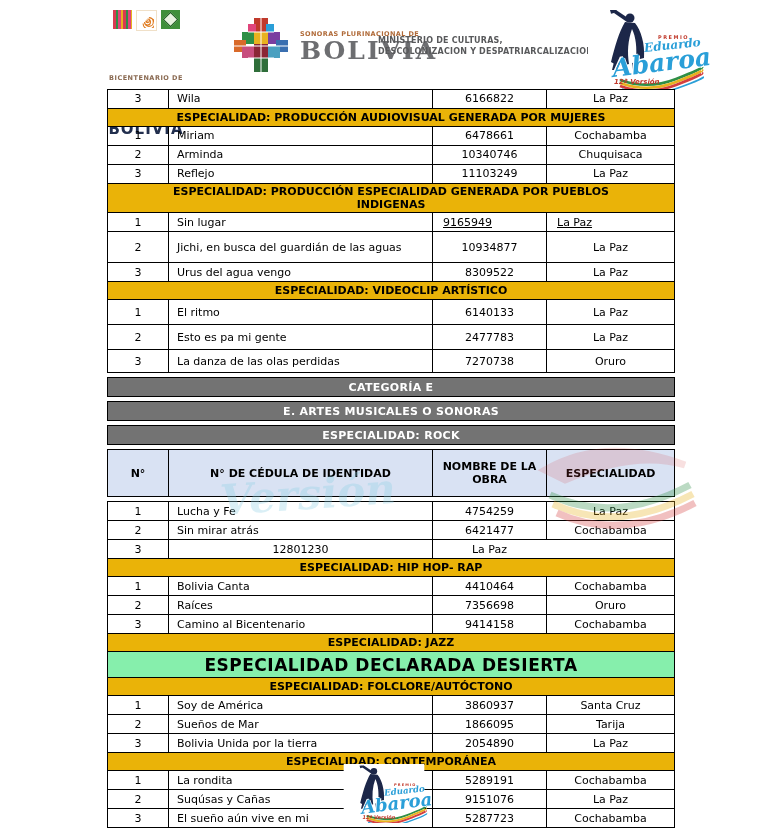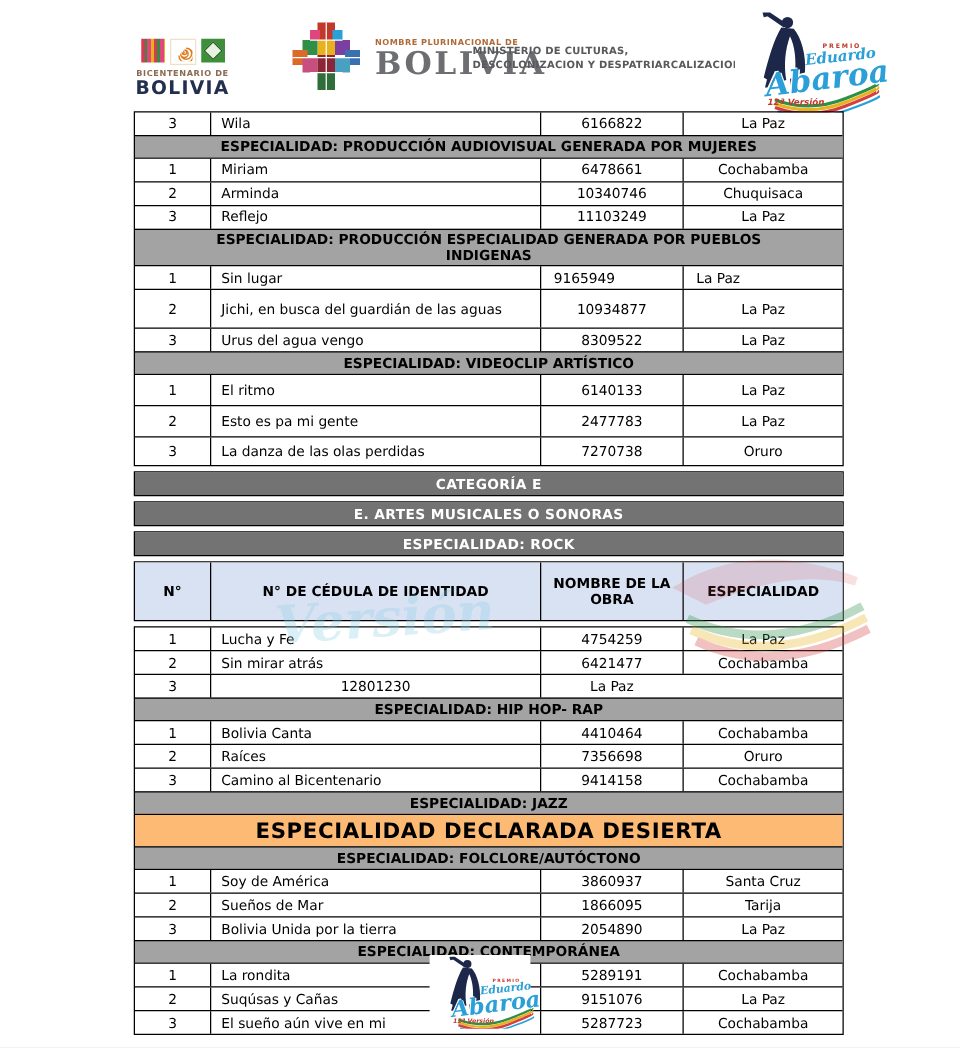--- a/index.html
+++ b/index.html
@@ -3,21 +3,21 @@
 <meta charset="utf-8">
 <style>
   html,body{margin:0;padding:0;background:#e9e9e9;}
   .page{
     position:relative;width:768px;height:838px;background:#ffffff;
     font-family:"DejaVu Sans","Liberation Sans",sans-serif;color:#000;
     overflow:hidden;margin:0 auto;
   }
   
   .logo-bicentenario{position:absolute;left:95px;top:10px;width:102px;height:68px;
-    background:#fff;display:flex;flex-direction:column;align-items:center;justify-content:flex-end;}
+    background:#fff;display:flex;flex-direction:column;align-items:center;justify-content:flex-start;gap:40px;}
   .bic-tiles{display:flex;gap:4px;margin-bottom:3px;}
   .bic-tile{width:19px;height:19px;}
   .tile1{background:repeating-linear-gradient(90deg,#d93a52 0 3px,#2f8f46 3px 5px,#e0457b 5px 8px,#e8b21f 8px 10px);}
   .tile2{background:#fff;border:1px solid #f0e0c8;display:flex;align-items:center;justify-content:center;}
   .tile3{background:#3f8f3a;display:flex;align-items:center;justify-content:center;}
   .diamond{width:9px;height:9px;background:#e8f2e0;transform:rotate(45deg);border:1px solid #1d5c1f;}
   .bic-line1{font-size:6.5px;letter-spacing:.5px;color:#8a6a52;font-weight:bold;}
   .bic-line2{font-size:15px;font-weight:bold;color:#222f4e;letter-spacing:1px;line-height:1;}
   .logo-estado{position:absolute;left:232px;top:16px;display:flex;align-items:center;}
   .estado-text{margin-left:10px;}
@@ -45,26 +45,26 @@
   .wm-swoosh{position:absolute;left:360px;top:10px;}
   
   .tablewrap{position:absolute;left:107px;top:89px;width:568px;z-index:2;}
   .block{border:1.5px solid #000;margin-bottom:4px;background:transparent;}
   .trow{display:grid;grid-template-columns:60px 264px 114px 1fr;border-top:1px solid #000;}
   .block .trow:first-child,.block .banner:first-child{border-top:none;}
   .trow>div{border-left:1px solid #000;display:flex;align-items:center;justify-content:center;
     font-size:11px;padding:1px 4px;min-height:18px;box-sizing:border-box;line-height:1.25;text-align:center;}
   .trow>div:first-child{border-left:none;}
   .cell-obra{justify-content:flex-start !important;text-align:center;padding-left:8px !important;}
-  .leftcell{justify-content:flex-start !important;text-align:left;padding-left:10px !important;}
+  .leftcell{justify-content:flex-start !important;text-align:left;padding-left:10px !important;text-decoration:underline;}
   .banner{display:flex;align-items:center;justify-content:center;font-weight:bold;font-size:11px;
     min-height:18px;border-top:1px solid #000;text-align:center;box-sizing:border-box;line-height:1.2;}
-  .banner.light{background:#a3a3a3;padding:1px 40px;}
+  .banner.light{background:#eab308;padding:1px 40px;}
   .banner.dark{background:#737373;color:#fff;letter-spacing:.3px;}
-  .banner.big{font-size:17px;letter-spacing:.5px;background:#fdba74;}
+  .banner.big{font-size:17px;letter-spacing:.5px;background:#86efac;}
   .hdr>div{font-weight:bold;font-size:11px;line-height:1.2;background:#D9E2F3;}
   
   .footer-wrap{position:absolute;left:0;top:764px;width:768px;display:flex;justify-content:center;z-index:2;}
   .footer-wrap .abaroa{transform:scale(.72);transform-origin:top center;}
 </style>
 </head>
 <body>
 
 <div class="page">
 
@@ -101,21 +101,21 @@
         <rect x="34" y="8" width="8" height="8" fill="#2a9fd8"></rect>
         <g stroke="#fff" stroke-width="1">
           <line x1="29" y1="2" x2="29" y2="56"></line>
             <line x1="2" y1="30" x2="56" y2="30"></line>
           <line x1="16" y1="16" x2="42" y2="16"></line>
             <line x1="16" y1="42" x2="42" y2="42"></line>
         </g>
       </g>
     </svg>
     <div class="estado-text">
-      <div class="estado-small">NOMBRE PLURINACIONAL DE</div>
+      <div class="estado-small">SONORAS PLURINACIONAL DE</div>
       <div class="estado-big">BOLIVIA</div>
     </div>
   </div>
 
   <div class="ministerio">
     <div>MINISTERIO DE CULTURAS,</div>
     <div>DESCOLONIZACION Y DESPATRIARCALIZACION</div>
   </div>
 
   <div class="abaroa abaroa-header">

